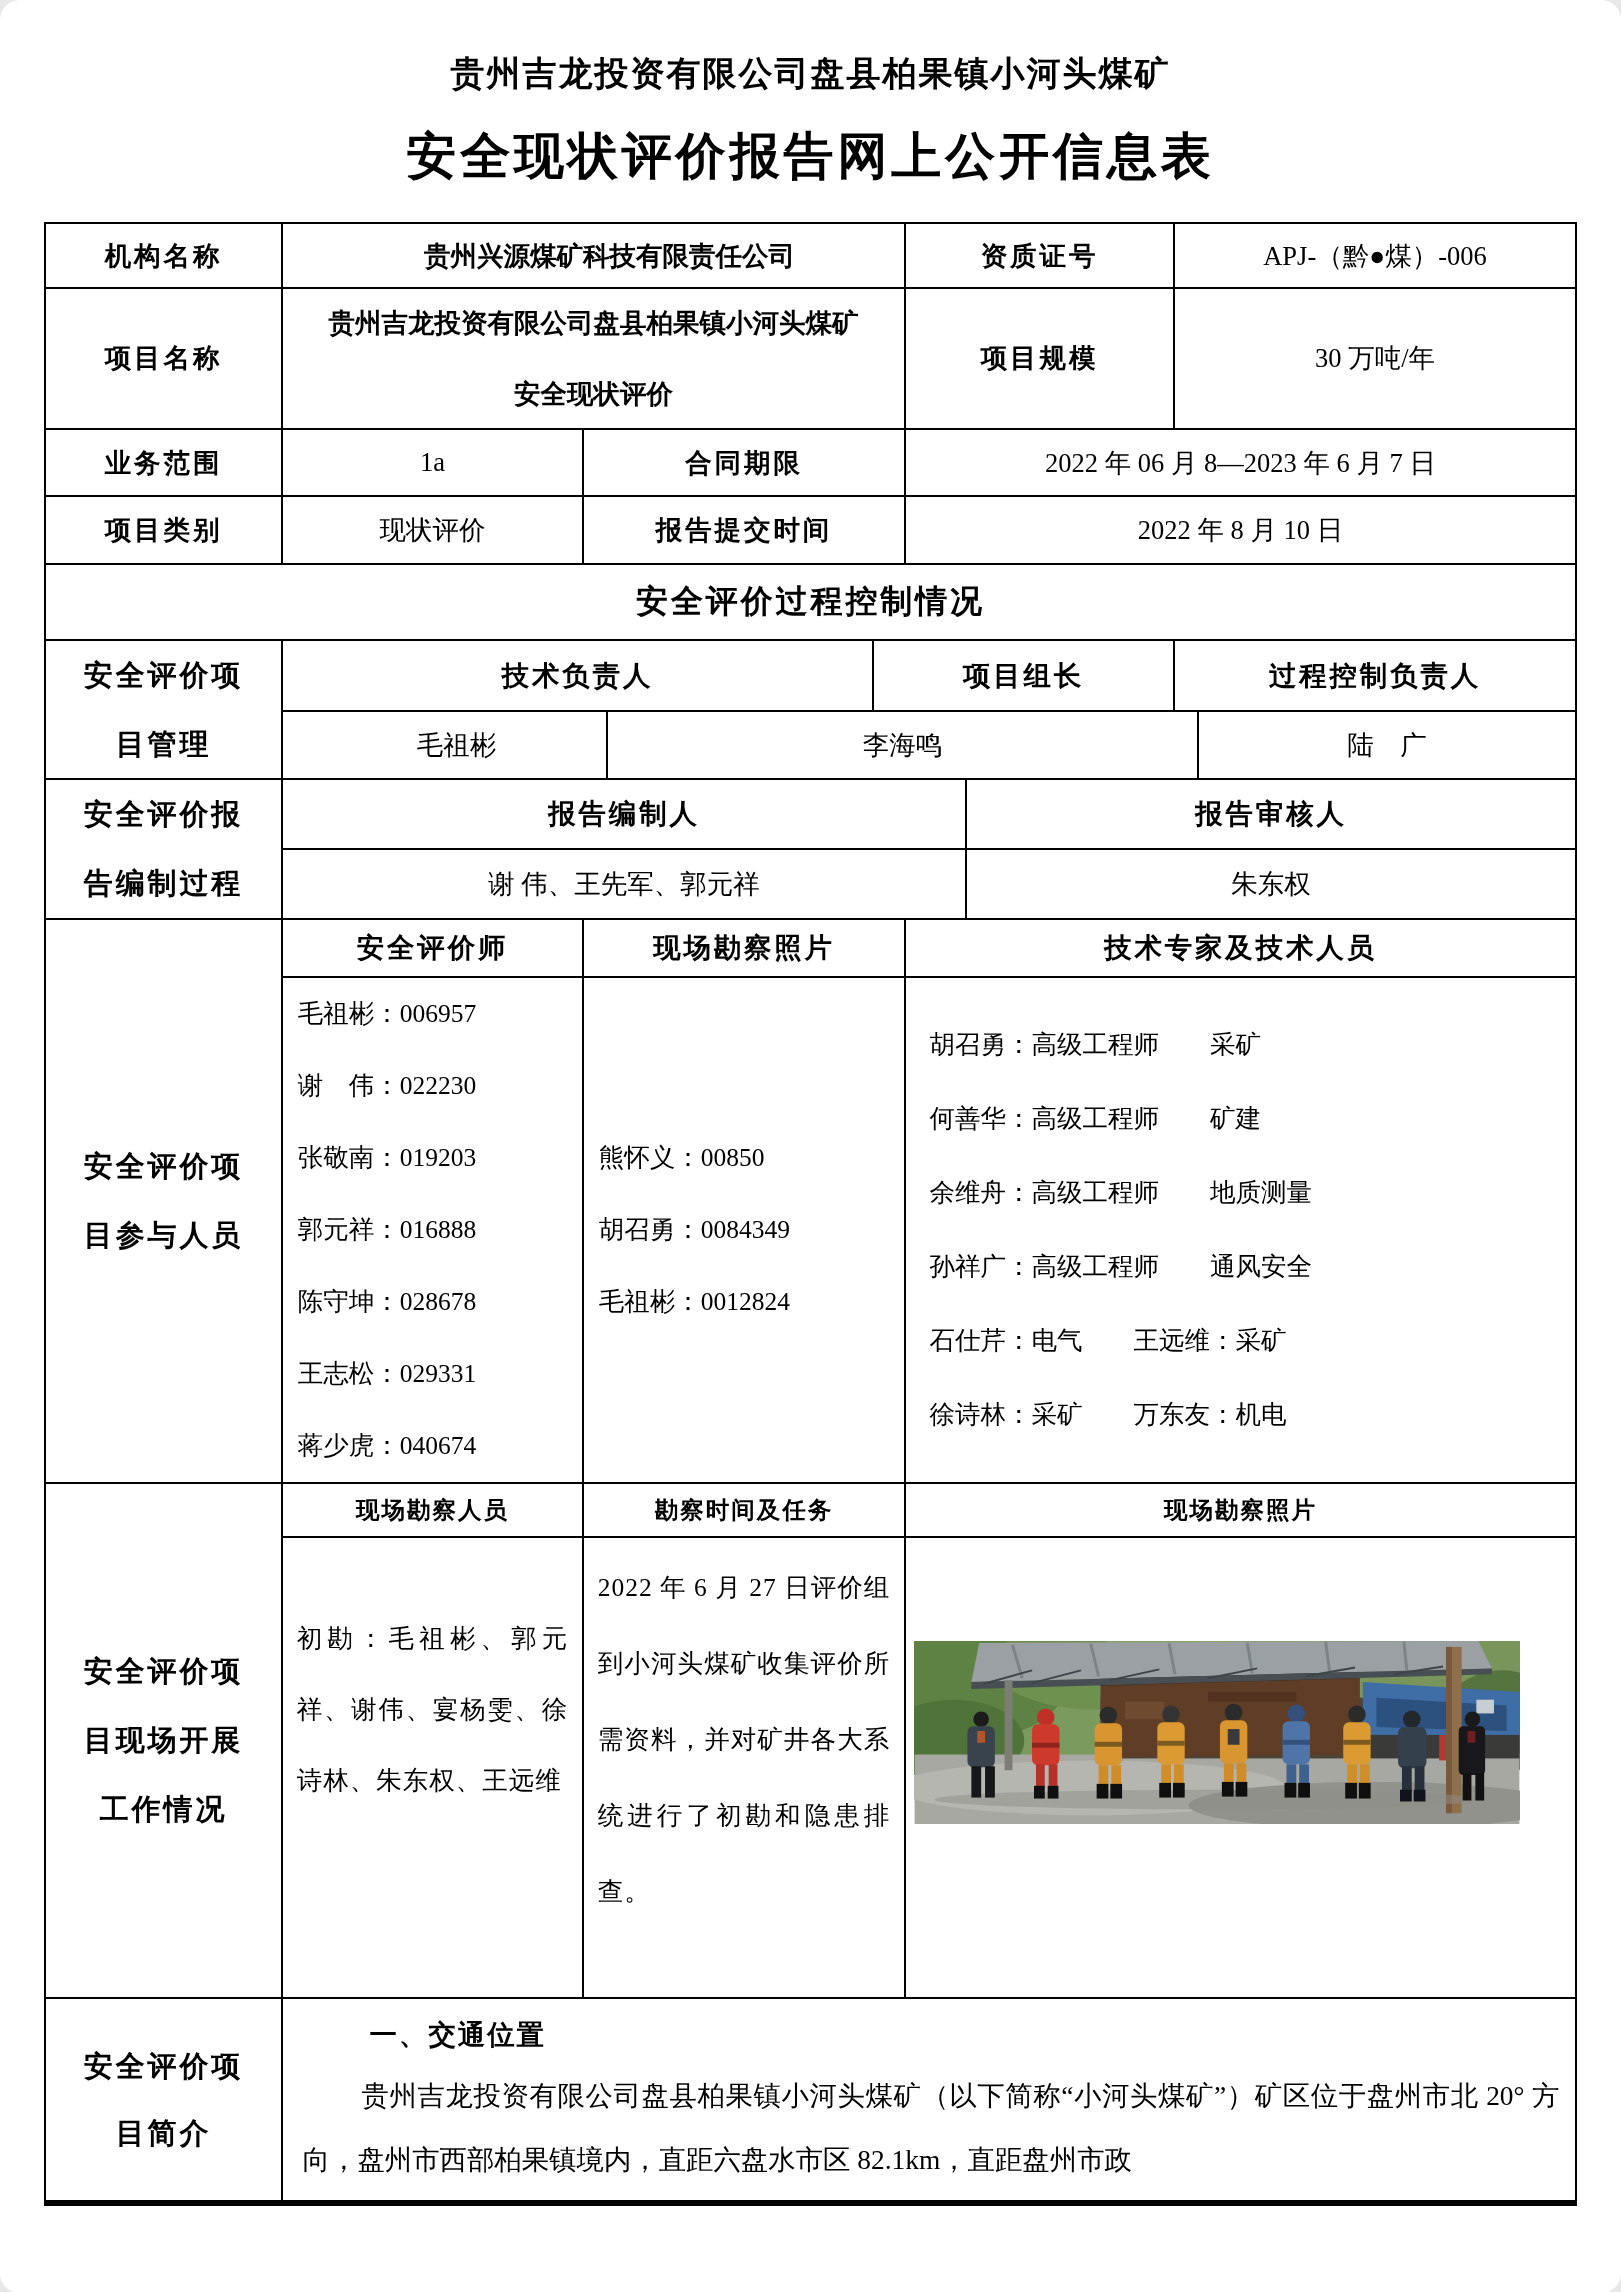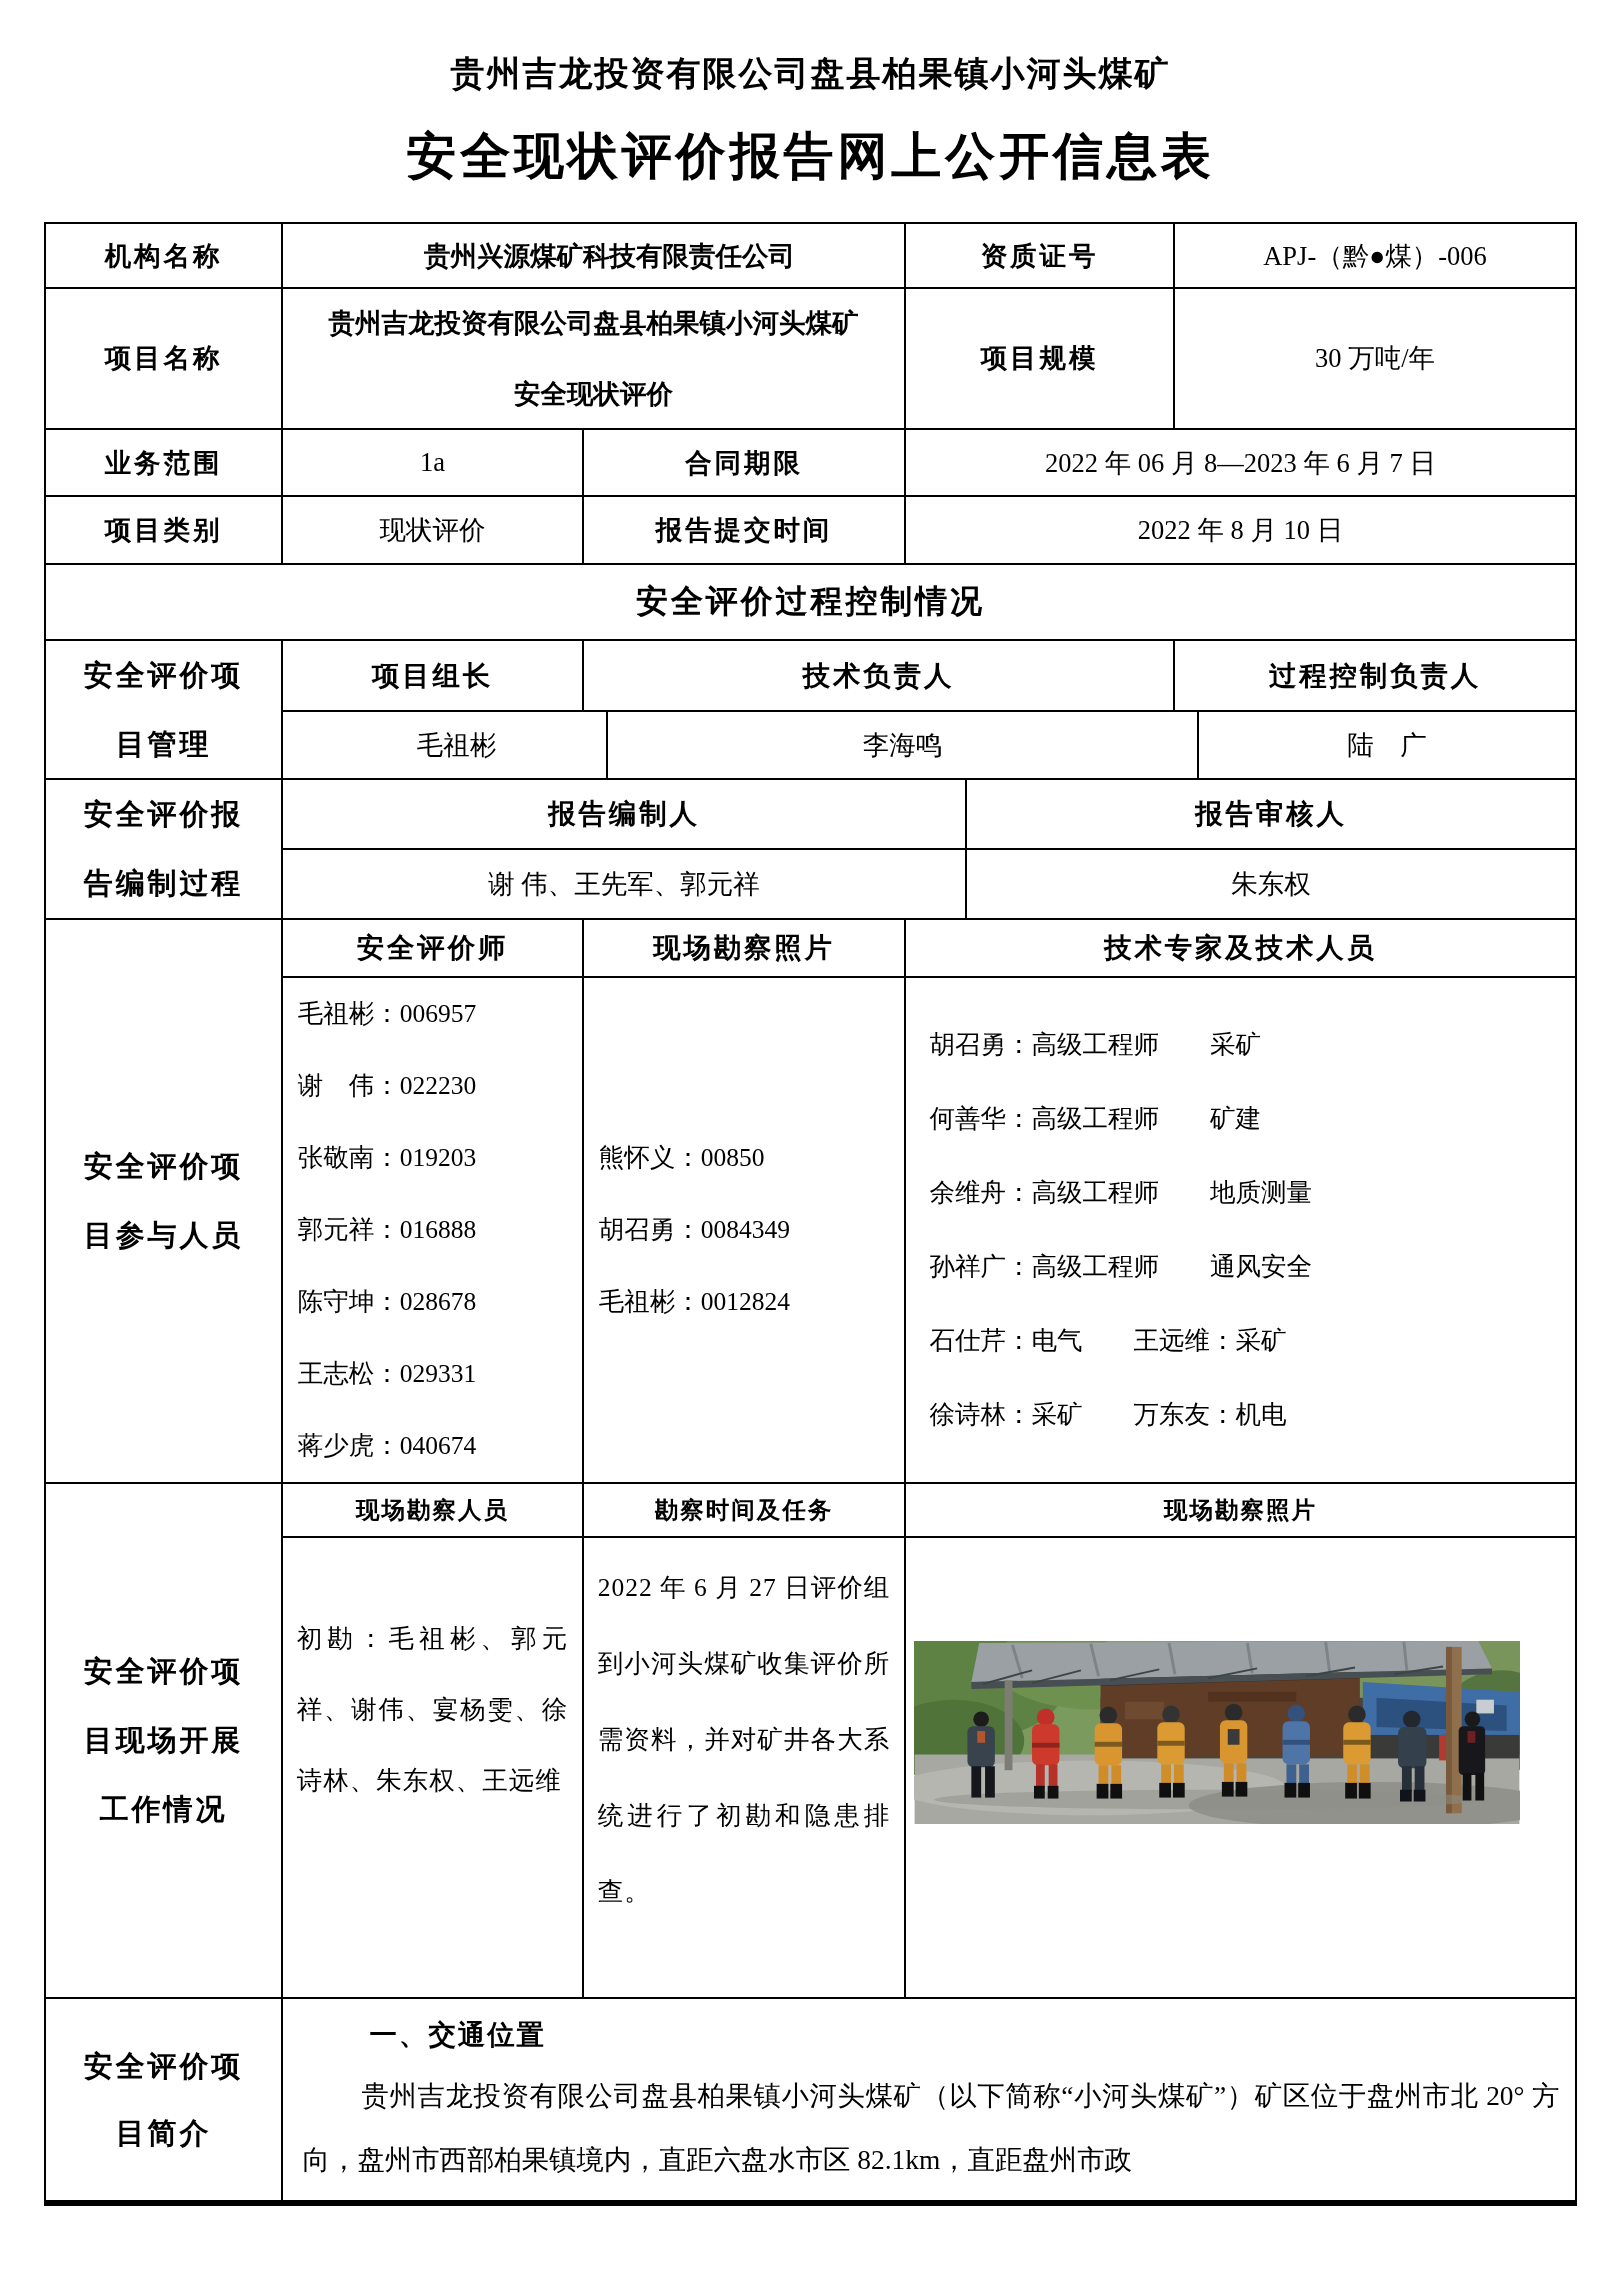--- a/index.html
+++ b/index.html
@@ -4,20 +4,21 @@
 <style>
   html,body{margin:0;padding:0;background:#e8e8e8;}
   .page{
     position:relative;
     width:1621px;height:2293px;
     margin:0 auto;
     background:#ffffff;
     font-family:"Liberation Serif","DejaVu Serif",serif;
     color:#000;
     overflow:hidden;
+    border-radius:20px;
   }
   .title1{
     padding-top:51px;
     text-align:center;
     font-size:34px;
     font-weight:bold;
     letter-spacing:2px;
   }
   .title2{
     margin-top:25.5px;
@@ -183,22 +184,22 @@
 
     <div class="band hBanner thickb">
       <div class="cell hei banner-cell">安全评价过程控制情况</div>
     </div>
 
     <div class="sec secC">
       <div class="sec-label hei prel">安全评价项
 目管理</div>
       <div class="sec-body">
         <div class="sec-row hCh">
+          <div class="cell wC3 hei hdr">技术负责人</div>
           <div class="cell wB2 hei hdr">项目组长</div>
-          <div class="cell wC3 hei hdr">技术负责人</div>
           <div class="cell hei hdr">过程控制负责人</div>
         </div>
         <div class="sec-row hCv">
           <div class="cell wB2">毛祖彬</div>
           <div class="cell wC3">李海鸣</div>
           <div class="cell">陆　广</div>
         </div>
       </div>
     </div>
 

